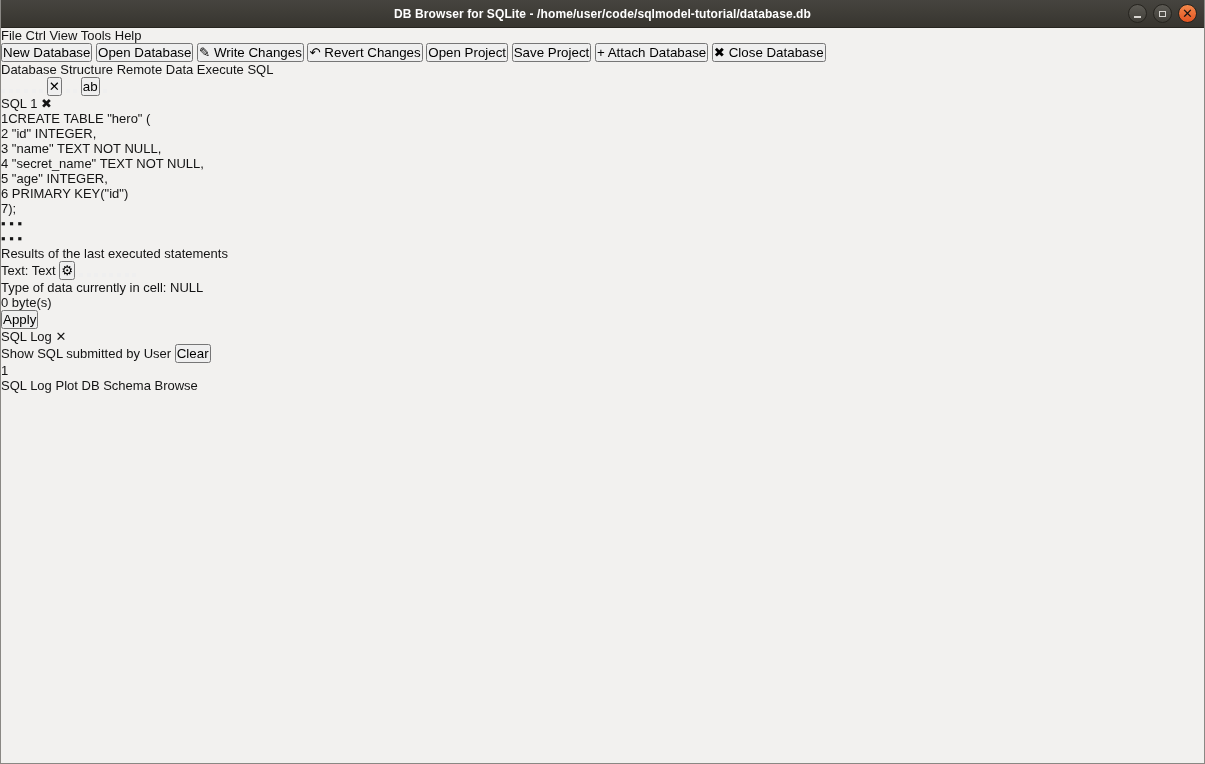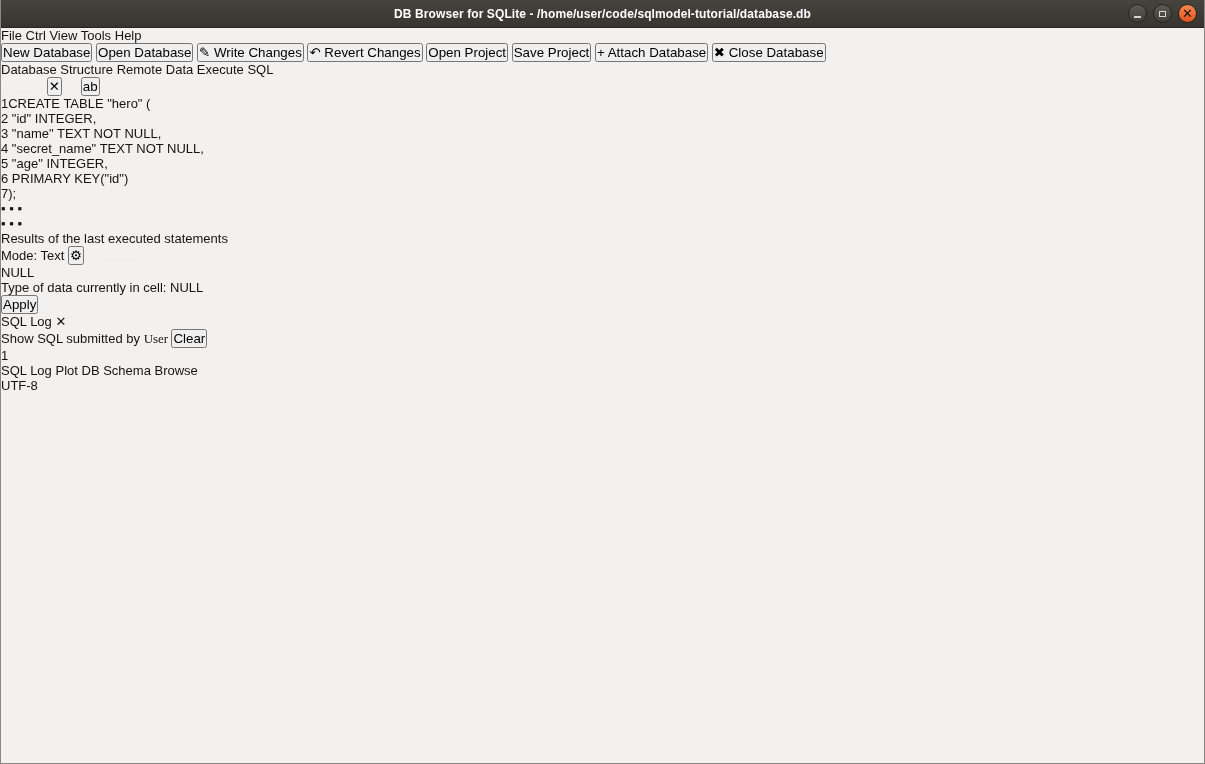--- a/index.html
+++ b/index.html
@@ -266,20 +266,26 @@
           </button>
           <button class="sbtn">
             <span class="ticon"><span class="i-ab">ab</span></span>
           </button>
           <span class="ssep"></span>
           <button class="sbtn">
             <span class="ticon"><span class="i-lines"></span></span>
           </button>
         </div>
 
+        <div class="sqltabs">
+          <div class="stab">
+            <span>SQL 1</span>
+            <span class="x">✖</span>
+          </div>
+        </div>
 
         <div class="editor">
           <div id="sql-lines">
               <div class="srow"><span class="ln">1</span><span class="fold"><span class="foldbox"></span></span><span class="codeln"><span class="tk-kw">CREATE TABLE</span><span class="tk-pl"> </span><span class="tk-id">"hero"</span><span class="tk-pl"> (</span></span></div>
               <div class="srow"><span class="ln">2</span><span class="fold f-line"></span><span class="codeln"><span class="tk-pl">  </span><span class="tk-id">"id"</span><span class="tk-pl">  </span><span class="tk-kw">INTEGER</span><span class="tk-pl">,</span></span></div>
               <div class="srow"><span class="ln">3</span><span class="fold f-line"></span><span class="codeln"><span class="tk-pl">  </span><span class="tk-id">"name"</span><span class="tk-pl">  </span><span class="tk-kw">TEXT NOT NULL</span><span class="tk-pl">,</span></span></div>
               <div class="srow"><span class="ln">4</span><span class="fold f-line"></span><span class="codeln"><span class="tk-pl">  </span><span class="tk-id">"secret_name"</span><span class="tk-pl"> </span><span class="tk-kw">TEXT NOT NULL</span><span class="tk-pl">,</span></span></div>
               <div class="srow"><span class="ln">5</span><span class="fold f-line"></span><span class="codeln"><span class="tk-pl">  </span><span class="tk-id">"age"</span><span class="tk-pl"> </span><span class="tk-kw">INTEGER</span><span class="tk-pl">,</span></span></div>
               <div class="srow"><span class="ln">6</span><span class="fold f-end"></span><span class="codeln"><span class="tk-pl">  </span><span class="tk-kw">PRIMARY KEY</span><span class="tk-pl">(</span><span class="tk-id">"id"</span><span class="tk-pl">)</span></span></div>
               <div class="srow cur"><span class="ln">7</span><span class="fold"></span><span class="codeln"><span class="tk-pl">);</span></span></div>
@@ -297,80 +303,73 @@
         </div>
       </div>
     </div>
 
     <div class="vsplit"></div>
 
     <div class="right">
 
 
       <div class="moderow">
-        <span>Mode:</span>
+        <span>Text:</span>
         <span class="combo">
           <span>Text</span>
           <span class="ar"></span>
         </span>
         <button class="cbtn"><span class="i-gear">⚙</span></button>
         <span class="sp-flex"></span>
         <span class="icgroup">
           <button class="cbtn pressed"><span class="i-doc"><span class="dl" style="top:4px"></span><span class="dl" style="top:7px"></span><span class="dl" style="top:10px"></span></span></button>
           <button class="cbtn"><span class="i-align"></span></button>
           <button class="cbtn"><span class="i-doc"></span></button>
           <button class="cbtn"><span class="i-doc"><span class="dl" style="top:5px"></span><span class="dl" style="top:8px"></span></span></button>
           <button class="cbtn"><span class="ticon"><span class="i-doc"></span><span class="arr-blue"></span></span></button>
           <button class="cbtn"><span class="ticon"><span class="i-doc"></span><span class="arr-red"></span></span></button>
           <button class="cbtn"><span class="i-dot"></span></button>
           <button class="cbtn"><span class="i-print"></span></button>
         </span>
       </div>
 
-      <div class="cellbox">
-        <div class="cellgutter"></div>
-        <div class="cellval">NULL</div>
-      </div>
 
       <div class="inforow">
         <div class="infocol">
           <div>Type of data currently in cell: NULL</div>
+          <div>0 byte(s)</div>
         </div>
         <span class="apply-wrap"><button class="btn disabled">Apply</button></span>
       </div>
 
       <div class="dockhdr hdr2">
         <span class="t">SQL Log</span>
         <span class="sp"></span>
         <span class="dockfloat"></span>
         <span class="dockclose">✕</span>
       </div>
 
       <div class="logctl">
         <span><span>Show S</span><span class="mn">Q</span><span>L submitted by</span></span>
-        <span class="combo" style="min-width:104px; justify-content:space-between;font-family:Liberation Serif, serif;">
+        <span class="combo" style="min-width:104px; justify-content:space-between;">
           <span>User</span>
           <span class="ar"></span>
         </span>
         <span class="sp-flex"></span>
         <button class="btn"><span class="mn">C</span><span>lear</span></button>
       </div>
 
       <div class="logbox">
         <div class="loggutter"><span>1</span></div>
       </div>
 
       <div class="bottomtabs">
         <span class="btab active">SQL Log</span>
         <span class="btab">Plot</span>
         <span class="btab">DB Schema</span>
         <span class="btab">Browse</span>
       </div>
     </div>
   </div>
 
-  <div class="statusbar">
-    <span>UTF-8</span>
-    <span class="grip"></span>
-  </div>
 
 
 </div>
 
 </body></html>

